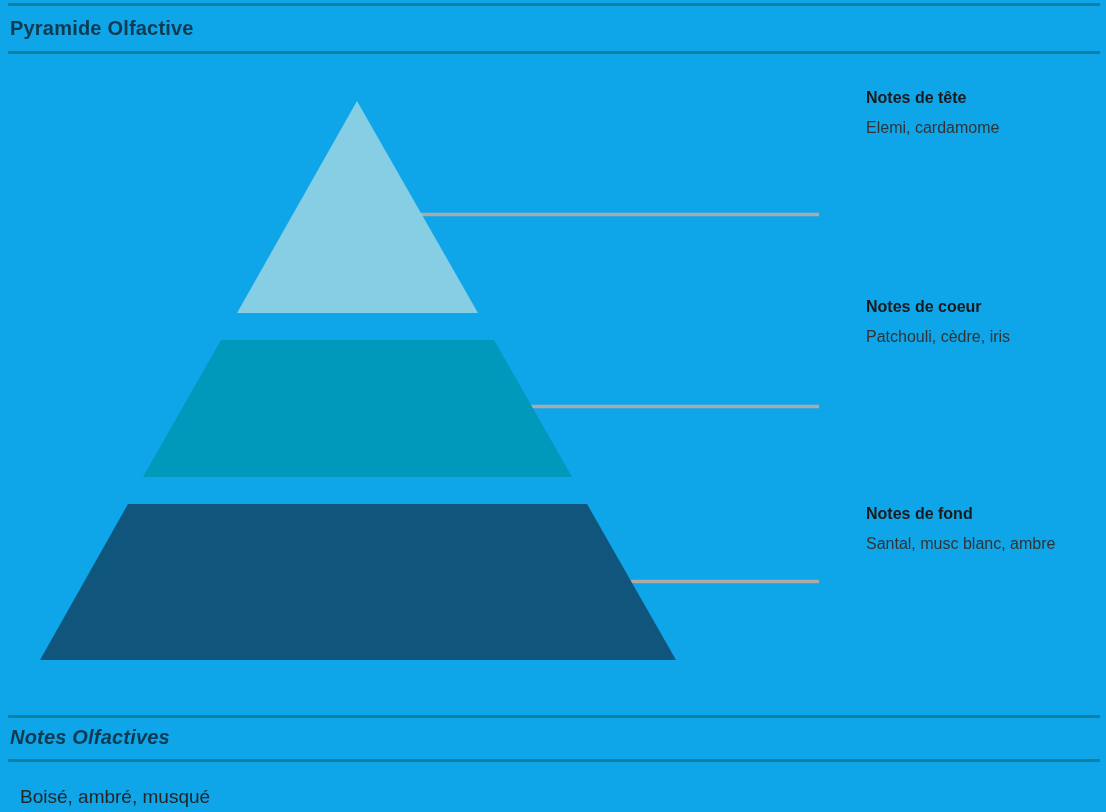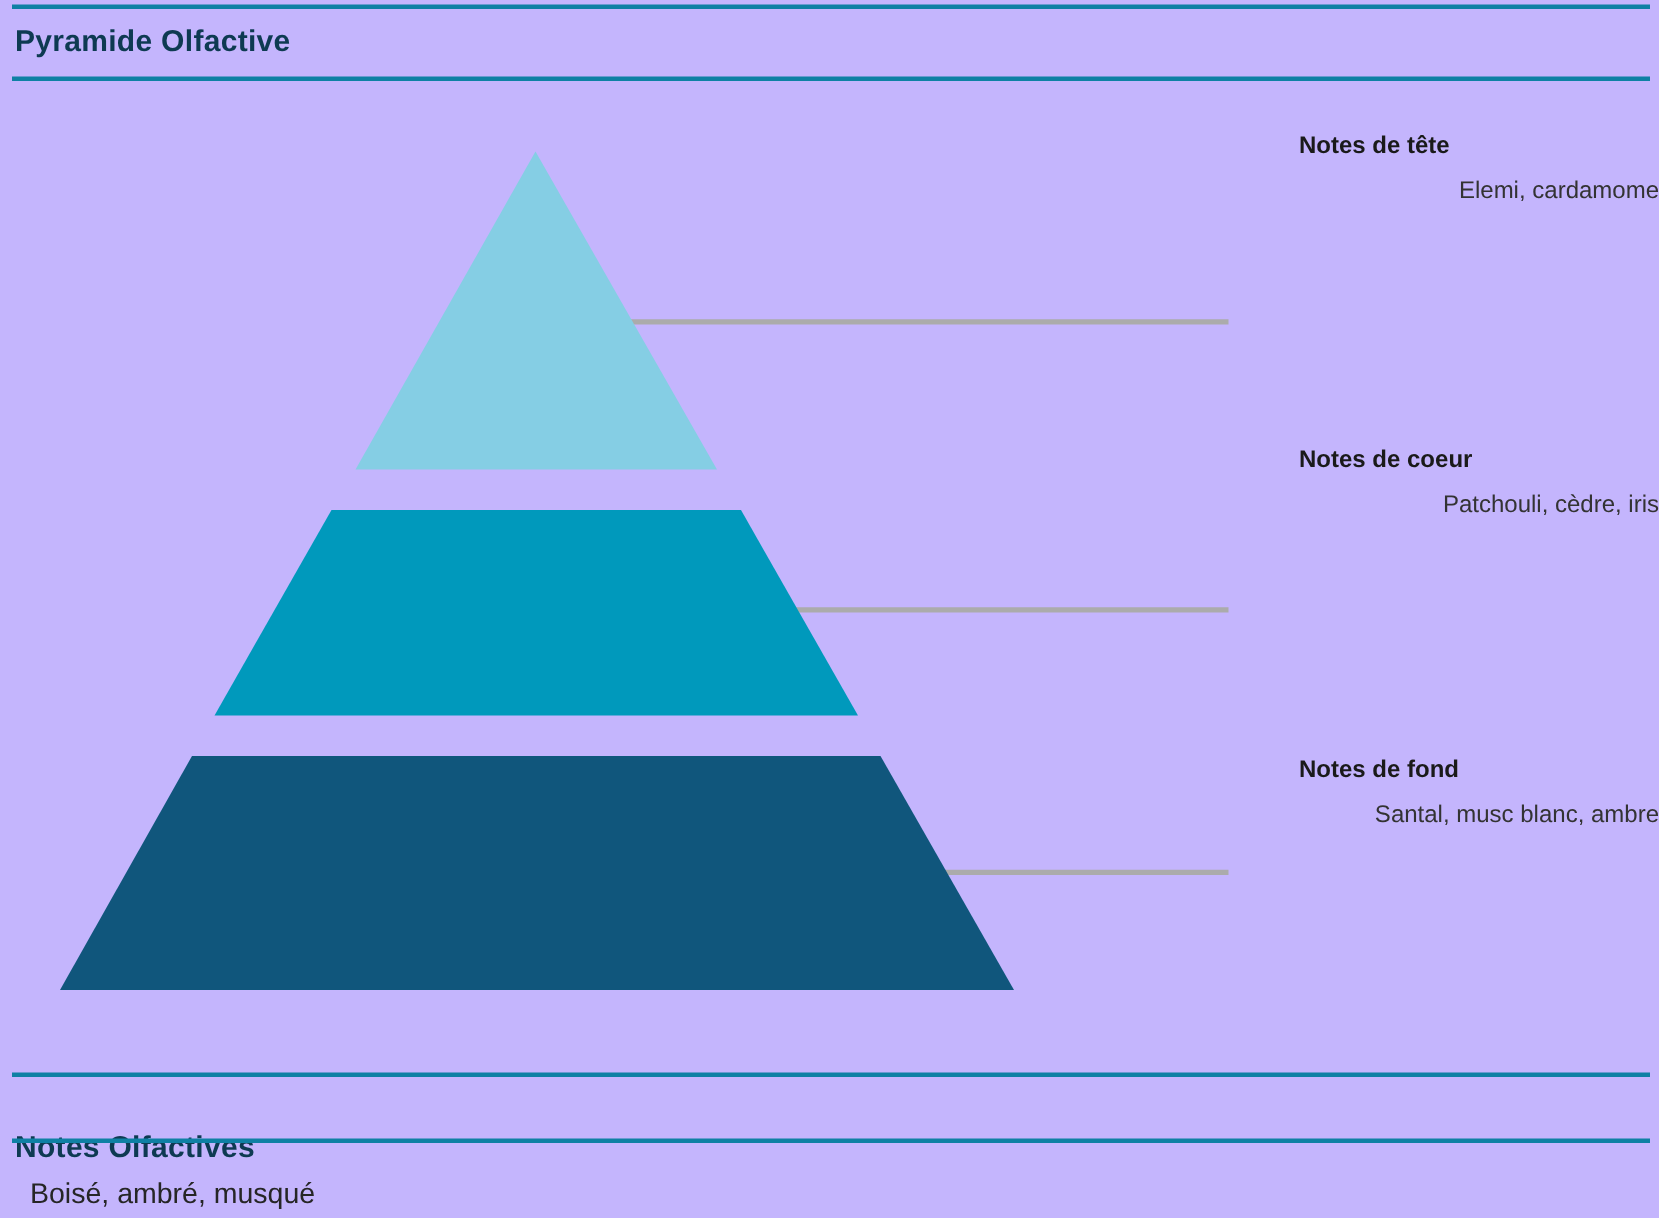--- a/index.html
+++ b/index.html
@@ -1,20 +1,20 @@
 <!DOCTYPE html>
 <html><head>
 <meta charset="utf-8">
 <style>
   html, body { margin: 0; padding: 0; background: #ffffff; }
   .page {
     position: relative;
     width: 1106px;
     height: 812px;
-    background: #c4b5fd;
+    background: #0ea5e9;
     font-family: "Liberation Sans", sans-serif;
     overflow: hidden;
   }
   .rule {
     position: absolute;
     left: 8px;
     right: 6px;
     height: 3px;
     background: #0E80A4;
   }
@@ -25,21 +25,21 @@
   .section-title {
     position: absolute;
     left: 10px;
     font-size: 20px;
     font-weight: bold;
     color: #0E3A52;
     letter-spacing: 0.2px;
     white-space: nowrap;
   }
   .title-main { top: 17px; }
-  .title-notes { top: 754px; }
+  .title-notes { top: 726px; font-style: italic; }
   .pyramid-svg {
     position: absolute;
     left: 0; top: 0;
     width: 1106px;
     height: 812px;
   }
   .note-group {
     position: absolute;
     left: 866px;
     width: 240px;
@@ -55,21 +55,20 @@
     margin: 0 0 12px 0;
     white-space: nowrap;
   }
   .note-body {
     font-size: 16px;
     font-weight: normal;
     color: #333333;
     line-height: 18px;
     margin: 0;
     white-space: nowrap;
-    text-align: right;
   }
   .notes-content {
     position: absolute;
     left: 20px;
     top: 786px;
     font-size: 19px;
     color: #262626;
     white-space: nowrap;
   }
 </style>

